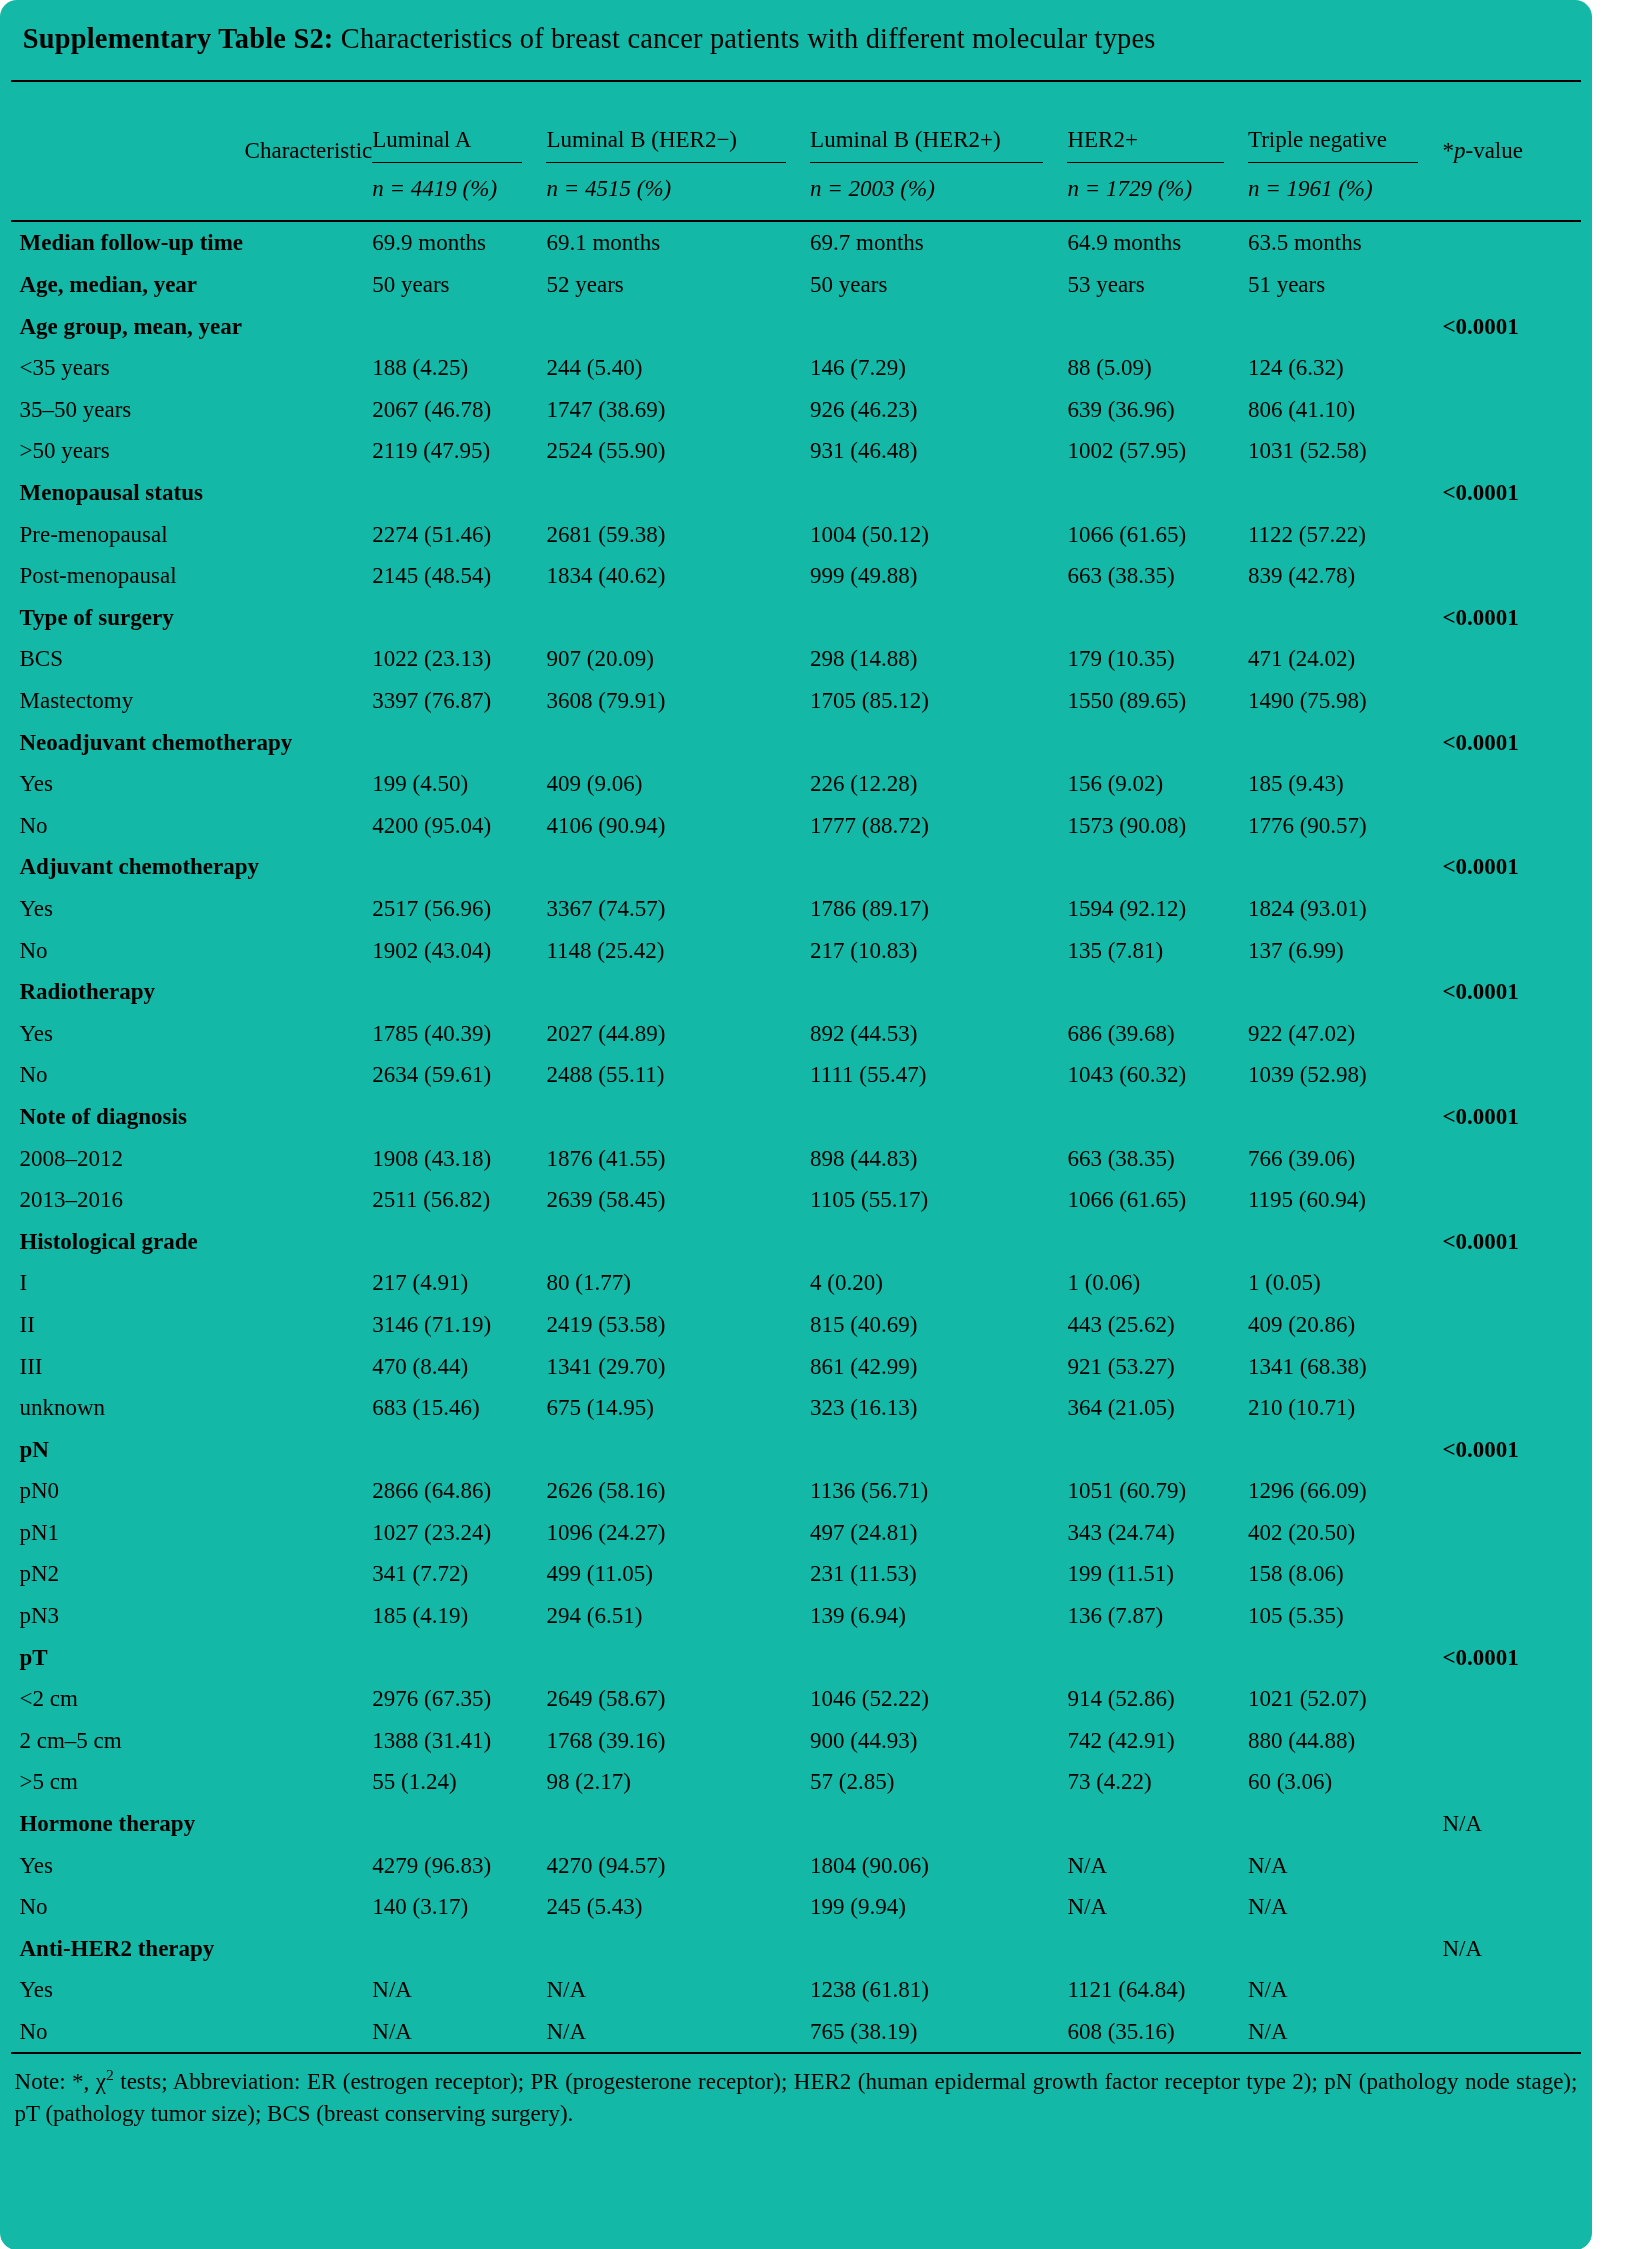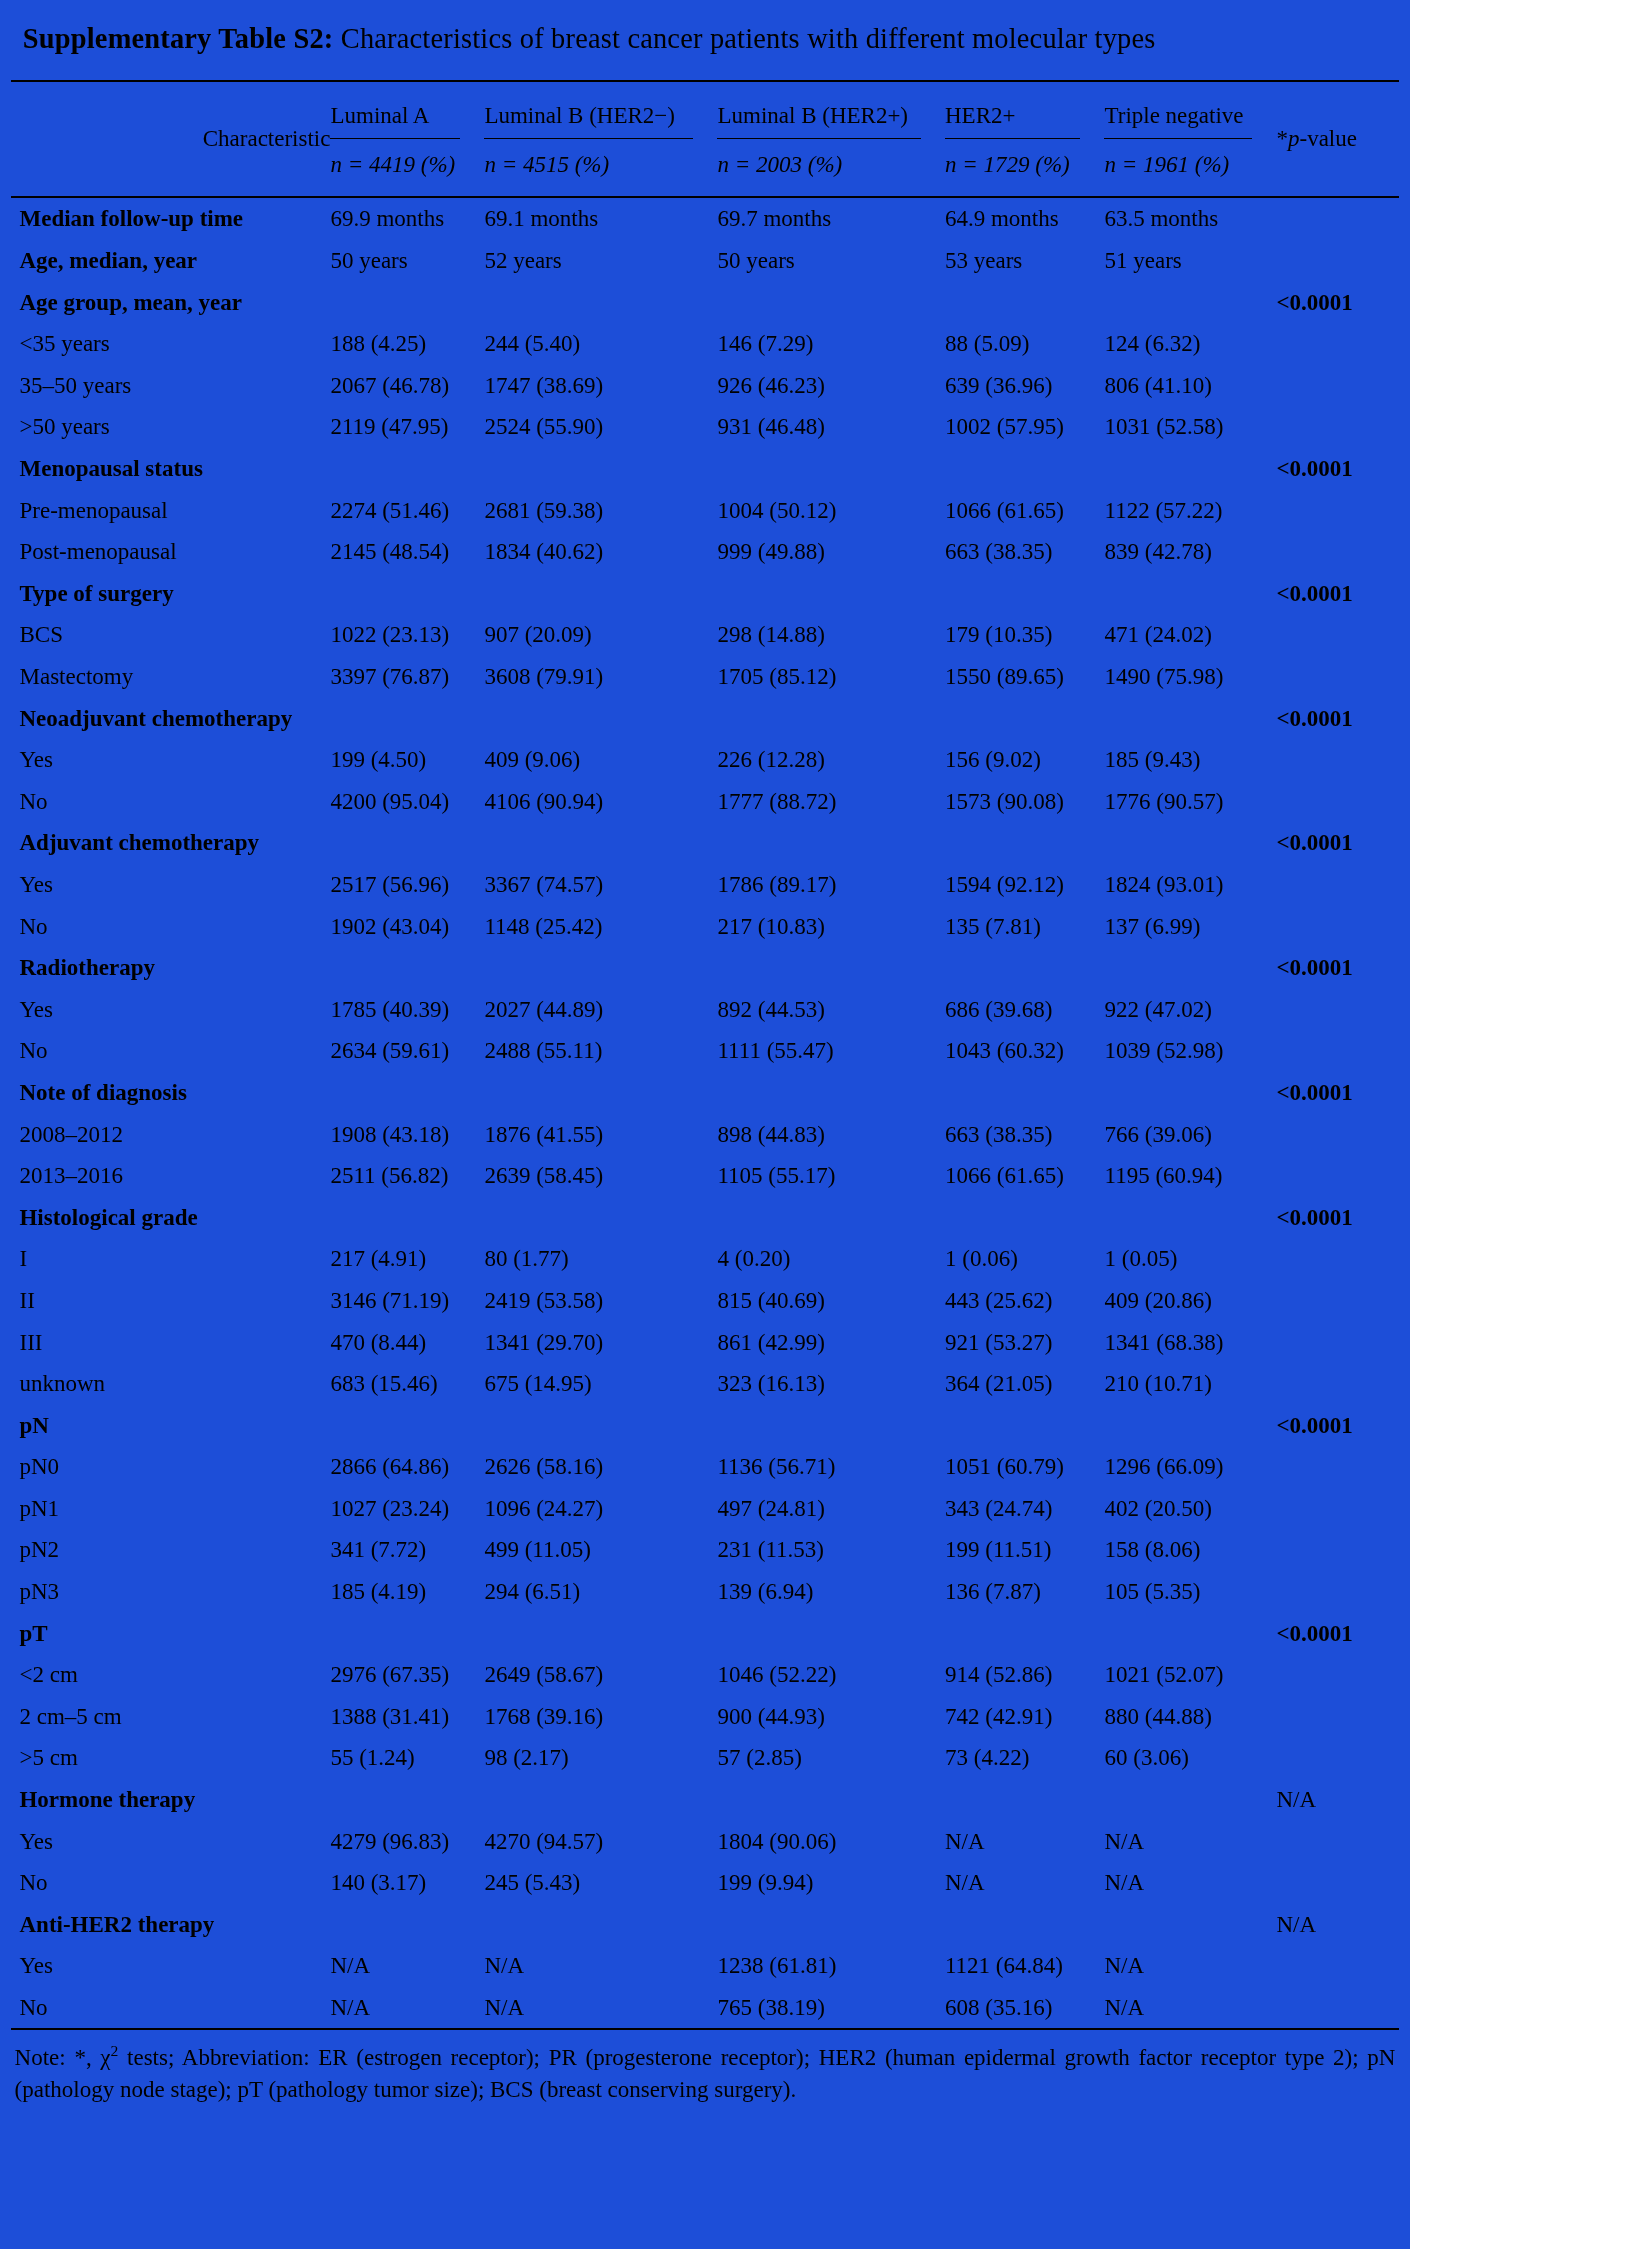--- a/index.html
+++ b/index.html
@@ -3,25 +3,26 @@
 <meta charset="utf-8">
 <style>
   html, body {
     margin: 0;
     padding: 0;
     background: #ffffff;
     color: #000000;
     font-family: "Liberation Serif", "DejaVu Serif", serif;
   }
   .page {
-    width: 1410px;
+    width: 1592px;
     min-height: 2250px;
     box-sizing: border-box;
     padding: 21px 11.4px 19.5px 11.4px;
-    background: #1d4ed8;
+    background: #14b8a6;
+    border-radius: 17px;
   }
   .title {
     font-size: 28.4px;
     font-weight: normal;
     line-height: 1.25;
     margin: 0 0 23px 0;
     padding-left: 11.4px;
     letter-spacing: 0.2px;
   }
   .title .title-bold { font-weight: bold; }
@@ -52,20 +53,21 @@
     font-size: 23px;
     text-align: right;
   }
   th.th-group {
     vertical-align: bottom;
     padding-right: 24.4px;
   }
   th.th-group .group-inner {
     padding: 21px 0 9.7px 0;
     border-bottom: 1.6px solid #000;
+    margin-top: 24px;
   }
   th.th-n {
     padding: 13px 0 18px 0;
     border-bottom: 2.4px solid #000;
     font-style: italic;
   }
   th.th-p {
     vertical-align: middle;
     border-bottom: 2.4px solid #000;
   }

